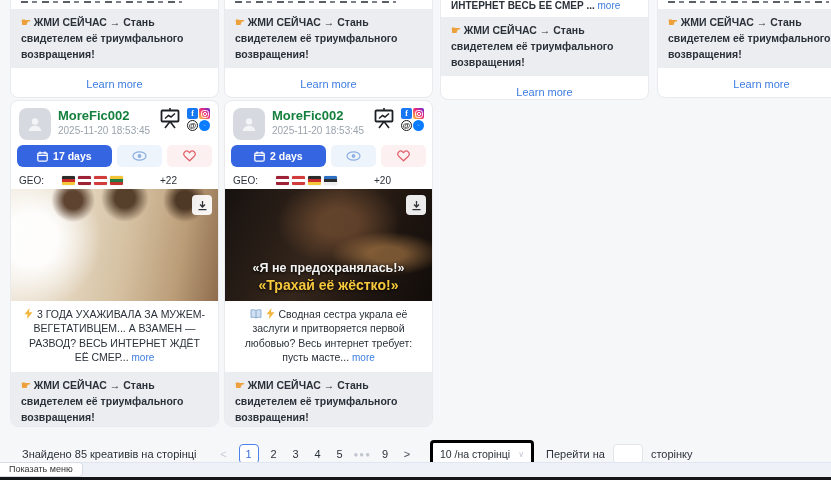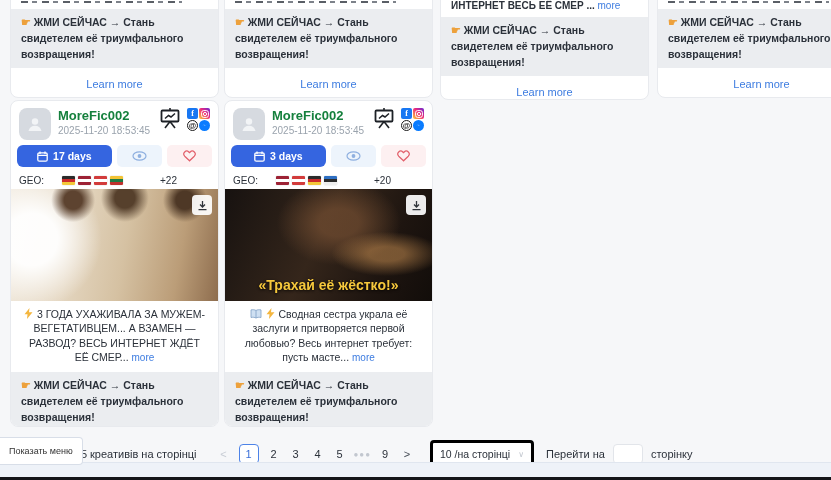--- a/index.html
+++ b/index.html
@@ -74,21 +74,21 @@
   .pg.next { color:#454c55; }
   .pg.active { width:20px; height:20px; line-height:18px; border:1px solid #4d83e8; border-radius:4px; color:#3a6fd8; background:#fff; margin:0 4px; }
   .pg.dots { color:#c2c7cf; letter-spacing:1px; font-size:8px; }
   .per-page { margin-left:12px; height:28px; border:3px solid #000000; border-radius:4px; background:#fff; display:flex; align-items:center; gap:8px; padding:0 7px; font-size:10.5px; cursor:pointer; color:#2b313a; }
   .per-page .chev { color:#c2c7cf; font-size:8px; }
   .goto-label { margin-left:12px; }
   .goto-input { width:30px; height:20px; margin:0 8px; border:1px solid #e2e5ea; border-radius:4px; background:#fff; }
 
   
   .foot-strip { position:absolute; left:0; right:0; bottom:3px; height:15px; background:#eef2f8; border-top:1px solid #e0e6ef; }
-  .menu-btn { position:absolute; left:0; bottom:15px; height:28px; padding:0 9px; background:#fff; border:1px solid #d8dee8; border-left:none; border-radius:0 4px 4px 0; font-size:9px; line-height:13px; color:#333; cursor:pointer; }
+  .menu-btn { position:absolute; left:0; bottom:3px; height:15px; padding:0 9px; background:#fff; border:1px solid #d8dee8; border-left:none; border-radius:0 4px 4px 0; font-size:9px; line-height:13px; color:#333; cursor:pointer; }
   .black-bar { position:absolute; left:0; right:0; bottom:0; height:3px; background:#141519; }
 
   svg { display:block; }
 </style>
 </head>
 <body>
 
 <div id="screen">
 
   <div class="card" style="left:10px; top:-12px; height:110px;">
@@ -258,21 +258,21 @@
       </div>
     </div>
     <div class="btn-row">
       <button class="days-btn">
           <svg width="11" height="11" viewBox="0 0 11 11">
             <rect x="0.8" y="1.8" width="9.4" height="8.4" rx="1.5" fill="none" stroke="#fff" stroke-width="1.3"></rect>
             <line x1="3" y1="0.5" x2="3" y2="3" stroke="#fff" stroke-width="1.3"></line>
             <line x1="8" y1="0.5" x2="8" y2="3" stroke="#fff" stroke-width="1.3"></line>
             <line x1="1" y1="4.3" x2="10" y2="4.3" stroke="#fff" stroke-width="1.2"></line>
           </svg>
-          <span>3 days</span>
+          <span>2 days</span>
         </button>
       <button class="pill eye">
           <span>
             <svg width="15" height="10" viewBox="0 0 15 10">
               <ellipse cx="7.5" cy="5" rx="6.5" ry="4.2" fill="none" stroke="#8fb0e0" stroke-width="1.2"></ellipse>
               <circle cx="7.5" cy="5" r="1.9" fill="#8fb0e0"></circle>
             </svg>
           </span>
         </button>
       <button class="pill heart">
@@ -294,20 +294,21 @@
       <span class="geo-more">+20</span>
     </div>
     <div class="creative img2">
       <button class="img-dl">
           <svg width="11" height="11" viewBox="0 0 11 11">
             <path d="M5.5 1v5.5M3 4.5l2.5 2.5L8 4.5" fill="none" stroke="#30343a" stroke-width="1.3"></path>
             <line x1="1.5" y1="9.6" x2="9.5" y2="9.6" stroke="#30343a" stroke-width="1.3"></line>
           </svg>
         </button>
       <div class="overlay">
+        <div class="ov1">«Я не предохранялась!»</div>
         <div class="ov2">«Трахай её жёстко!»</div>
       </div>
     </div>
     <div class="desc">
       <span class="emoji-ic"><svg width="12" height="10" viewBox="0 0 12 10">
             <path d="M6 1.5C4.8.6 2.8.5 1 .9v7.6c1.8-.4 3.8-.3 5 .6 1.2-.9 3.2-1 5-.6V.9c-1.8-.4-3.8-.3-5 .6z" fill="#cfe0f2" stroke="#7d9ec4" stroke-width=".8"></path>
             <line x1="6" y1="1.6" x2="6" y2="9" stroke="#7d9ec4" stroke-width=".8"></line>
           </svg></span>
       <span class="emoji-ic"><svg width="9" height="11" viewBox="0 0 9 11">
             <path d="M5.5 0 0.5 6.3h3L3 11l5.5-6.8H5z" fill="#f4b63f"></path>

